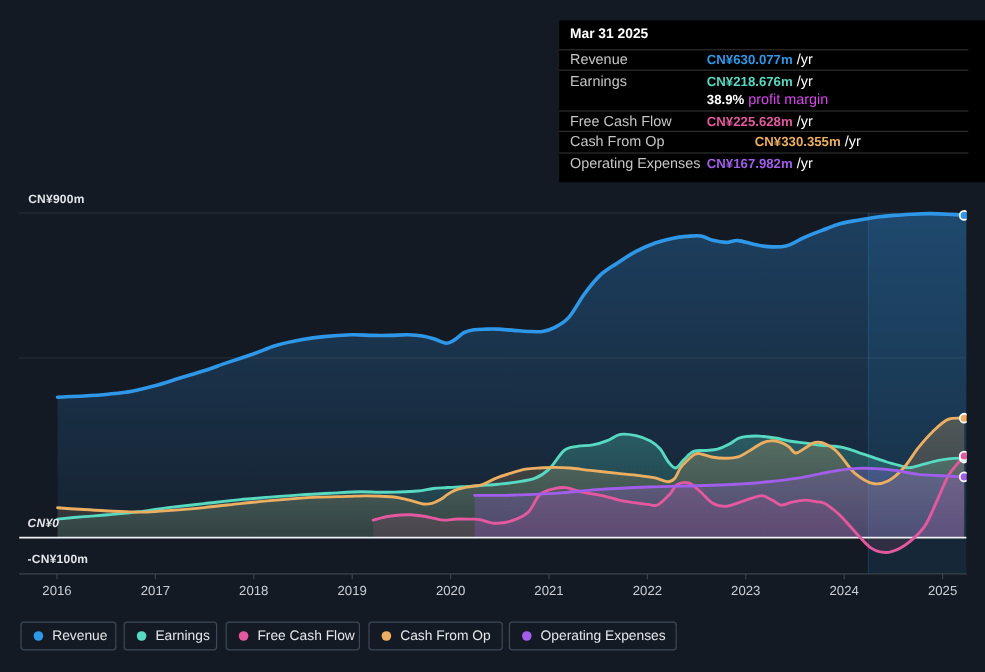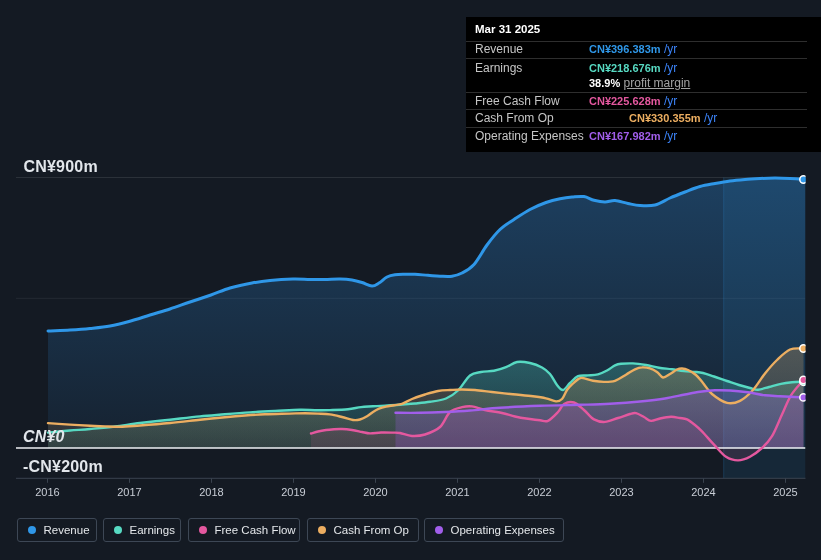--- a/index.html
+++ b/index.html
@@ -1,22 +1,22 @@
 <!DOCTYPE html>
 <html><head><meta charset="utf-8"><style>
 html,body{margin:0;padding:0;background:#141a23;width:821px;height:560px;overflow:hidden;
 font-family:"Liberation Sans",sans-serif;}
 #stage{position:relative;width:821px;height:560px;}
-.ylab{position:absolute;color:#e2e6eb;font-size:16px;font-weight:700;letter-spacing:0.2px;line-height:13px;}
+.ylab{position:absolute;color:#e2e6eb;font-size:10px;font-weight:700;letter-spacing:0.2px;line-height:13px;}
 .tip{position:absolute;left:466px;top:17px;width:380px;height:135px;background:#000;padding-left:20px;}
 .tl{position:absolute;line-height:14px;font-size:12px;color:#c6c6c6;white-space:nowrap;}
 .tl b{font-size:11px;}
 .tl.hd{color:#fff;font-weight:700;font-size:11.5px;}
-.yr{color:#3b82f6;}
-.pm{color:#a3a3a3;text-decoration:underline;}
+.yr{color:#ffffff;}
+.pm{color:#d946ef;}
 .sep{position:absolute;left:0;width:341px;height:0;border-top:1px solid #2e2e2e;}
 .lbtn{position:absolute;top:518px;height:24px;box-sizing:border-box;border:1px solid #3d4755;
 border-radius:3px;display:flex;align-items:center;padding-left:9.5px;color:#e4e7ea;font-size:11.5px;}
 .dot{width:8px;height:8px;border-radius:50%;margin-right:8px;flex:0 0 auto;}
 </style></head>
 <body>
 <div id="stage">
 <svg style="position:absolute;left:0;top:0" width="821" height="560" viewBox="0 0 821 560">
 <defs>
 <linearGradient id="gb" x1="0" y1="177.5" x2="0" y2="448.0" gradientUnits="userSpaceOnUse">
@@ -74,30 +74,30 @@
 <text x="293.5" y="495.6" text-anchor="middle" font-family="Liberation Sans, sans-serif" font-size="11" fill="#c9ced6">2019</text>
 <text x="375.5" y="495.6" text-anchor="middle" font-family="Liberation Sans, sans-serif" font-size="11" fill="#c9ced6">2020</text>
 <text x="457.5" y="495.6" text-anchor="middle" font-family="Liberation Sans, sans-serif" font-size="11" fill="#c9ced6">2021</text>
 <text x="539.5" y="495.6" text-anchor="middle" font-family="Liberation Sans, sans-serif" font-size="11" fill="#c9ced6">2022</text>
 <text x="621.5" y="495.6" text-anchor="middle" font-family="Liberation Sans, sans-serif" font-size="11" fill="#c9ced6">2023</text>
 <text x="703.5" y="495.6" text-anchor="middle" font-family="Liberation Sans, sans-serif" font-size="11" fill="#c9ced6">2024</text>
 <text x="785.5" y="495.6" text-anchor="middle" font-family="Liberation Sans, sans-serif" font-size="11" fill="#c9ced6">2025</text>
 </svg>
 <div class="ylab" style="left:23.5px;top:160px;">CN¥900m</div>
 <div class="ylab" style="left:23px;top:430px;font-style:italic;">CN¥0</div>
-<div class="ylab" style="left:23px;top:459.5px;">-CN¥200m</div>
+<div class="ylab" style="left:23px;top:459.5px;">-CN¥100m</div>
 <div class="tip">
 <div class="tl hd" style="top:5px;left:9px;">Mar 31 2025</div>
 <div class="sep" style="top:23.8px;"></div>
 <div class="sep" style="top:40.8px;"></div>
 <div class="sep" style="top:74.7px;"></div>
 <div class="sep" style="top:92.3px;"></div>
 <div class="sep" style="top:109.8px;"></div>
 <div class="tl lab" style="top:25.3px;left:9px;">Revenue</div>
-<div class="tl " style="top:25.3px;left:123px;"><b style="color:#2f97e8;">CN¥396.383m</b> <span class="yr">/yr</span></div>
+<div class="tl " style="top:25.3px;left:123px;"><b style="color:#2f97e8;">CN¥630.077m</b> <span class="yr">/yr</span></div>
 <div class="tl lab" style="top:43.5px;left:9px;">Earnings</div>
 <div class="tl " style="top:43.5px;left:123px;"><b style="color:#57d9c2;margin-top:16px;">CN¥218.676m</b> <span class="yr">/yr</span></div>
 <div class="tl lab" style="top:76.5px;left:9px;">Free Cash Flow</div>
 <div class="tl " style="top:76.5px;left:123px;"><b style="color:#e4589f;">CN¥225.628m</b> <span class="yr">/yr</span></div>
 <div class="tl lab" style="top:94.0px;left:9px;">Cash From Op</div>
 <div class="tl " style="top:94.0px;left:123px;"><b style="color:#ecae61;margin-left:40px;">CN¥330.355m</b> <span class="yr">/yr</span></div>
 <div class="tl lab" style="top:111.6px;left:9px;">Operating Expenses</div>
 <div class="tl " style="top:111.6px;left:123px;"><b style="color:#a15eea;">CN¥167.982m</b> <span class="yr">/yr</span></div>
 <div class="tl " style="top:58.9px;left:123px;"><b style="color:#fff;">38.9%</b> <span class="pm">profit margin</span></div>
 </div>

